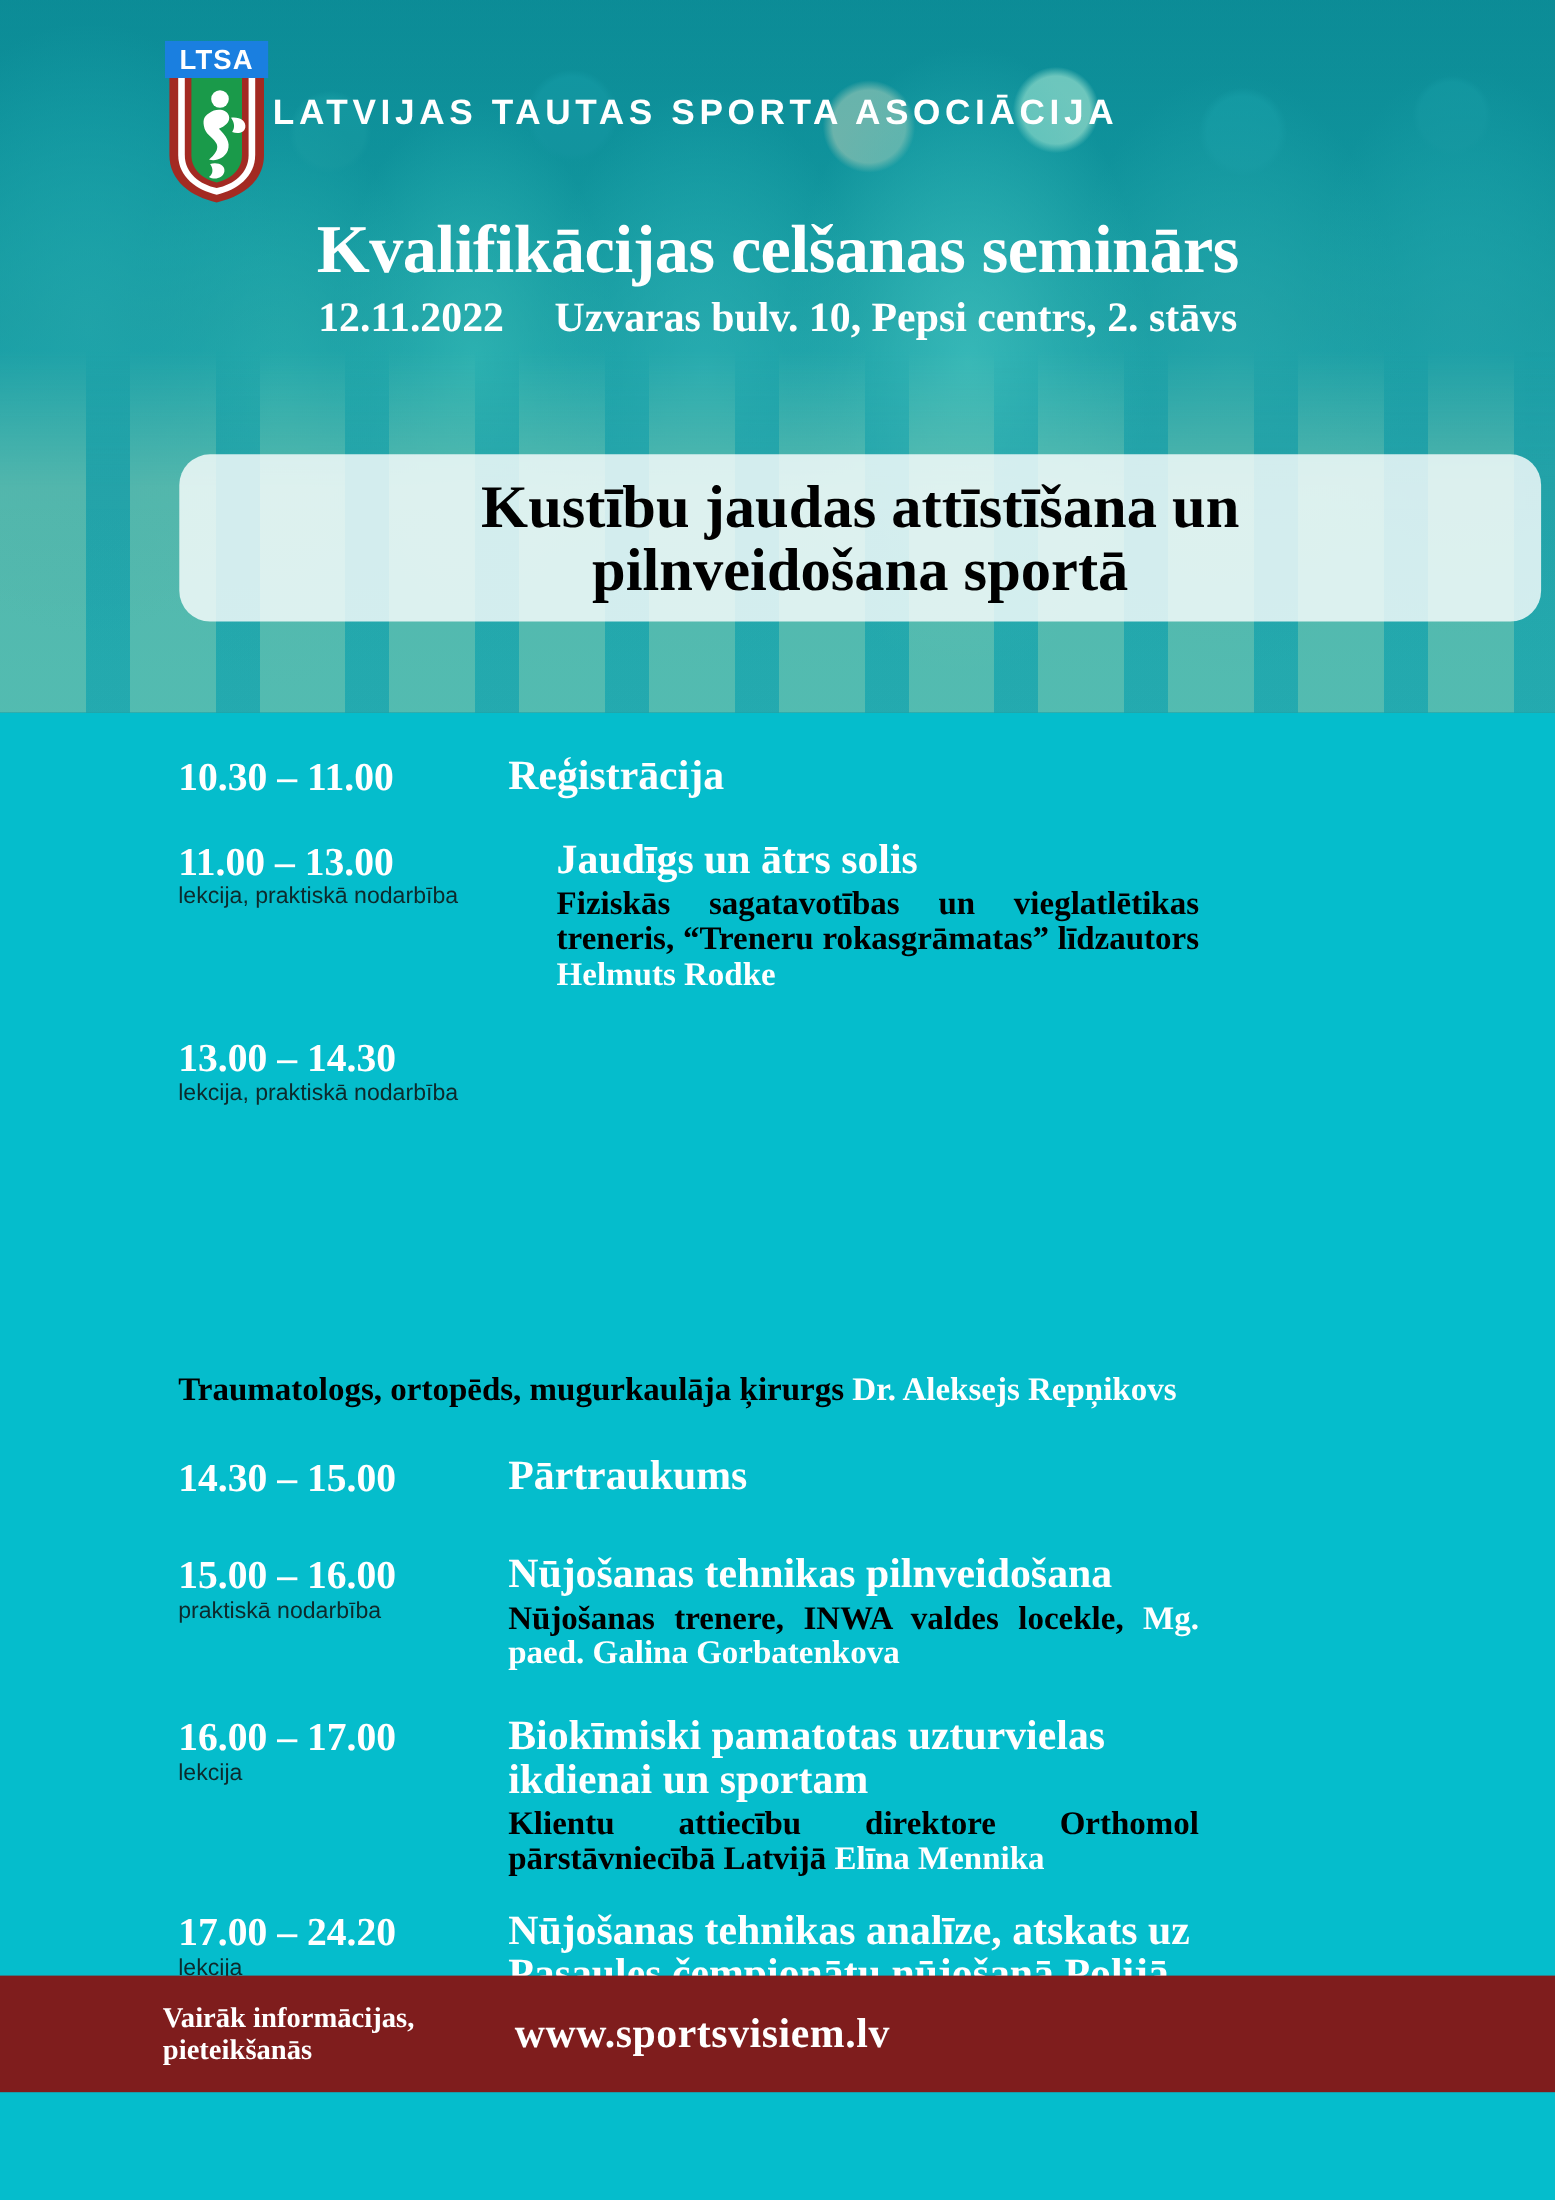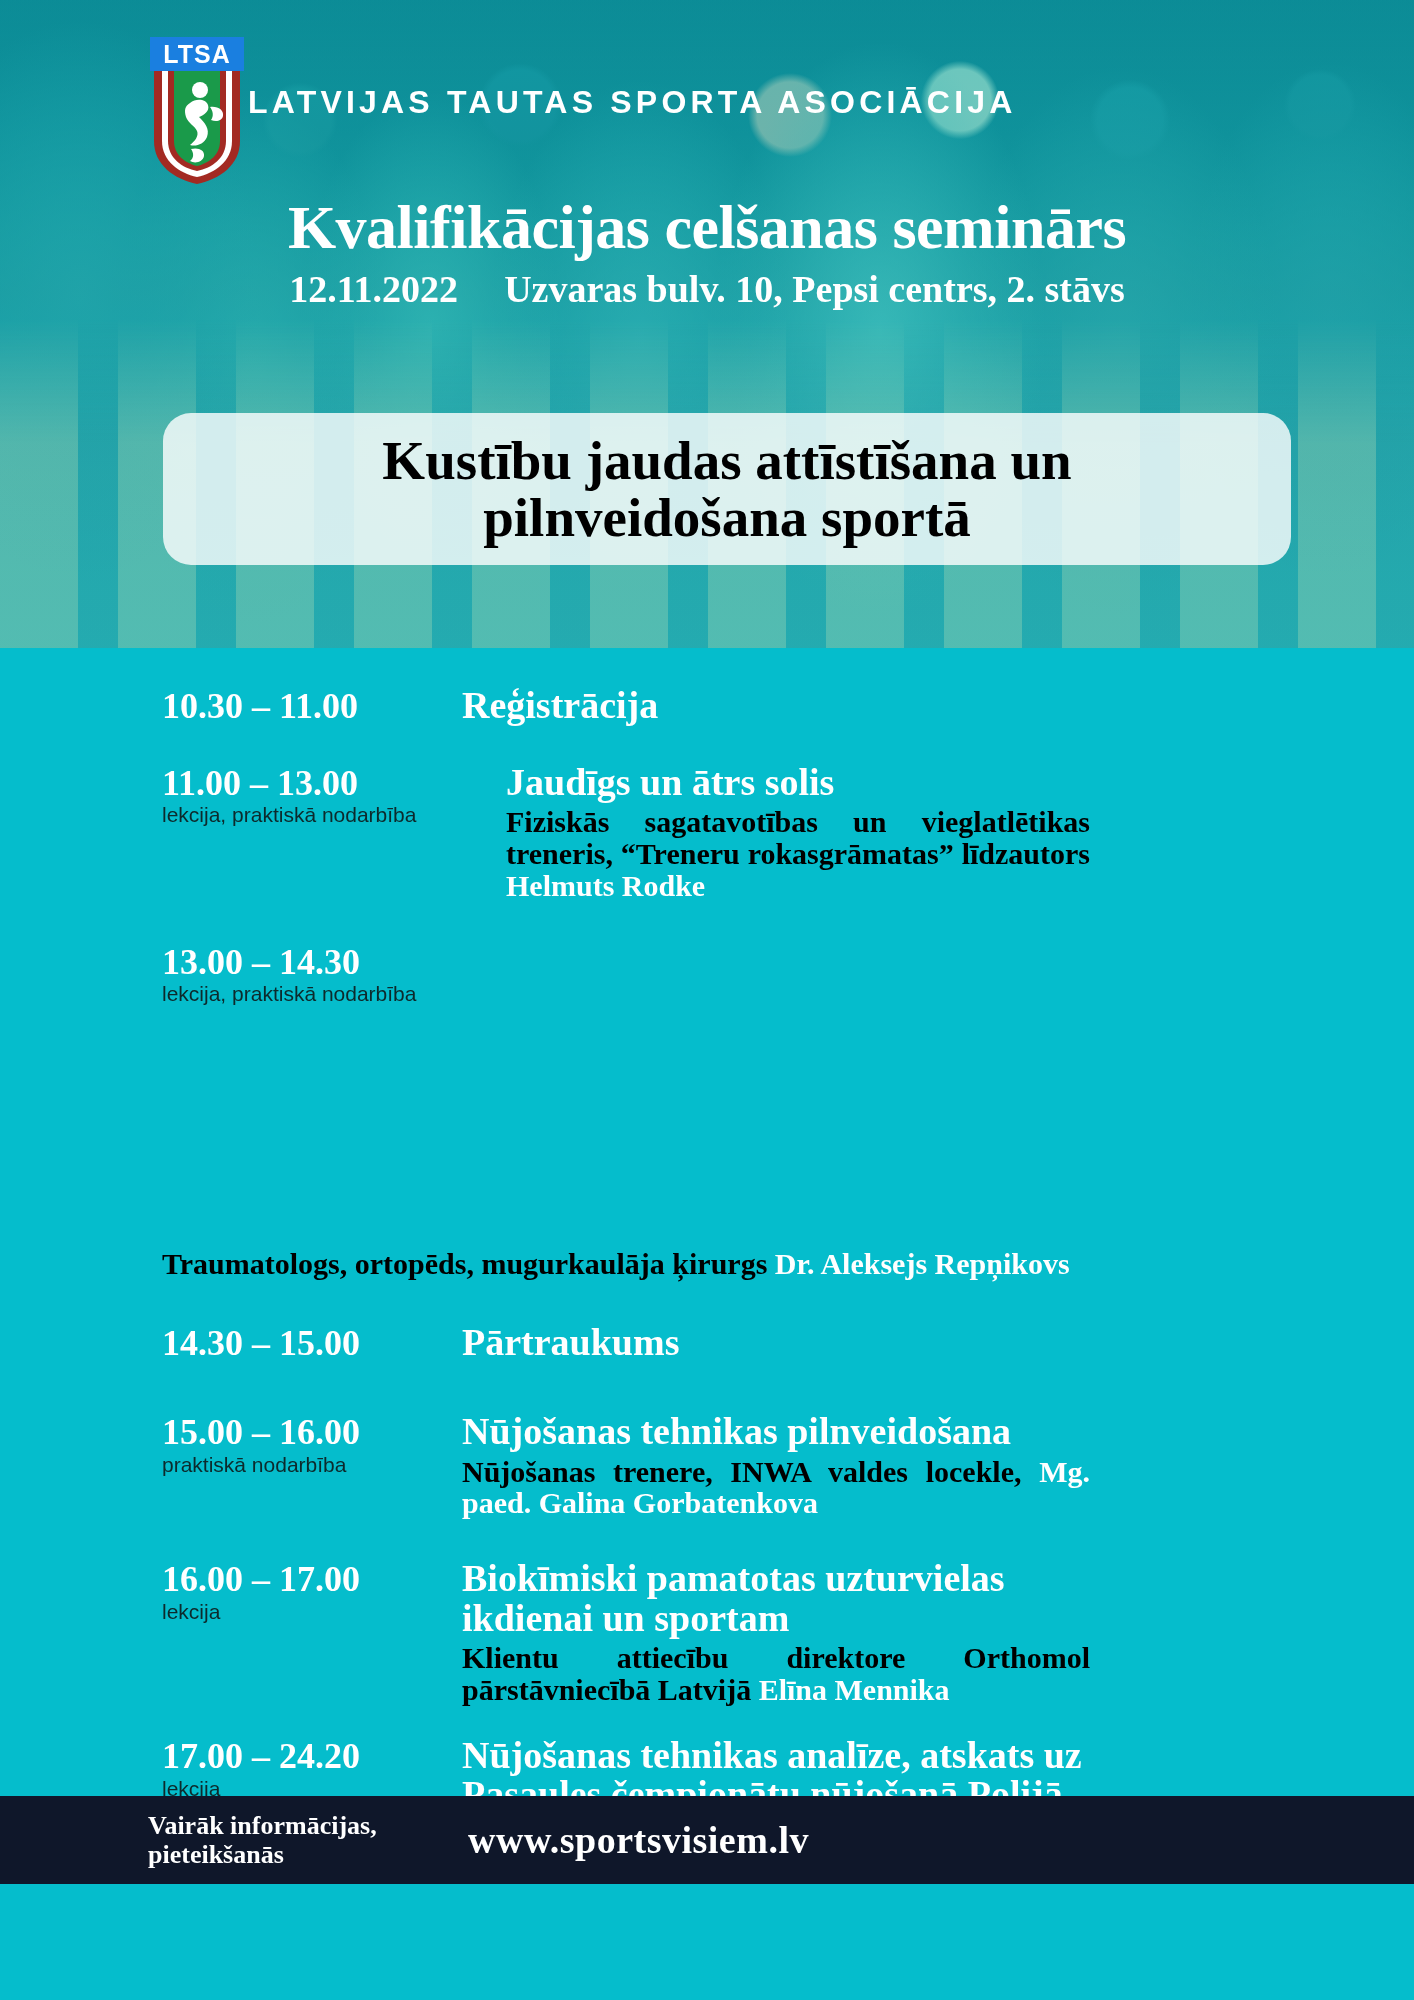--- a/index.html
+++ b/index.html
@@ -73,21 +73,21 @@
     position:absolute;left:0;right:0;top:270px;z-index:5;
     text-align:center;color:#ffffff;
     font-family:"Liberation Serif", serif;
     font-weight:bold;font-size:38px;line-height:1;
     white-space:nowrap;
   }
   .seminar-meta .date{margin-right:46px;}
 
   
   .title-card{
-    position:absolute;left:163px;top:413px;width:1128px;height:152px;
+    position:absolute;left:163px;top:413px;width:1238px;height:152px;
     background:rgba(255,255,255,.80);
     border-radius:28px;z-index:6;
     display:flex;align-items:center;justify-content:center;
   }
   .title-card .maintitle{
     color:#000000;text-align:center;
     font-family:"Liberation Serif", serif;
     font-weight:bold;font-size:55px;line-height:1.04;
     padding:0 30px;
   }
@@ -122,22 +122,22 @@
     margin-top:4px;
     font-family:"Liberation Serif", serif;
     font-weight:bold;font-size:30px;line-height:1.06;
     color:#000000;
     text-align:justify;
   }
   .speaker .person{color:#ffffff;}
 
   
   .footer{
-    position:absolute;left:0;top:1796px;width:1414px;height:88px;
-    background:#0f172a;z-index:6;
+    position:absolute;left:0;top:1796px;width:1414px;height:106px;
+    background:#7f1d1d;z-index:6;
     display:flex;align-items:center;
   }
   .footer .more{
     margin-left:148px;width:320px;
     color:#ffffff;font-family:"Liberation Serif", serif;
     font-weight:bold;font-size:26px;line-height:1.12;
   }
   .footer .site{
     color:#ffffff;font-family:"Liberation Serif", serif;
     font-weight:bold;font-size:38px;letter-spacing:.5px;

